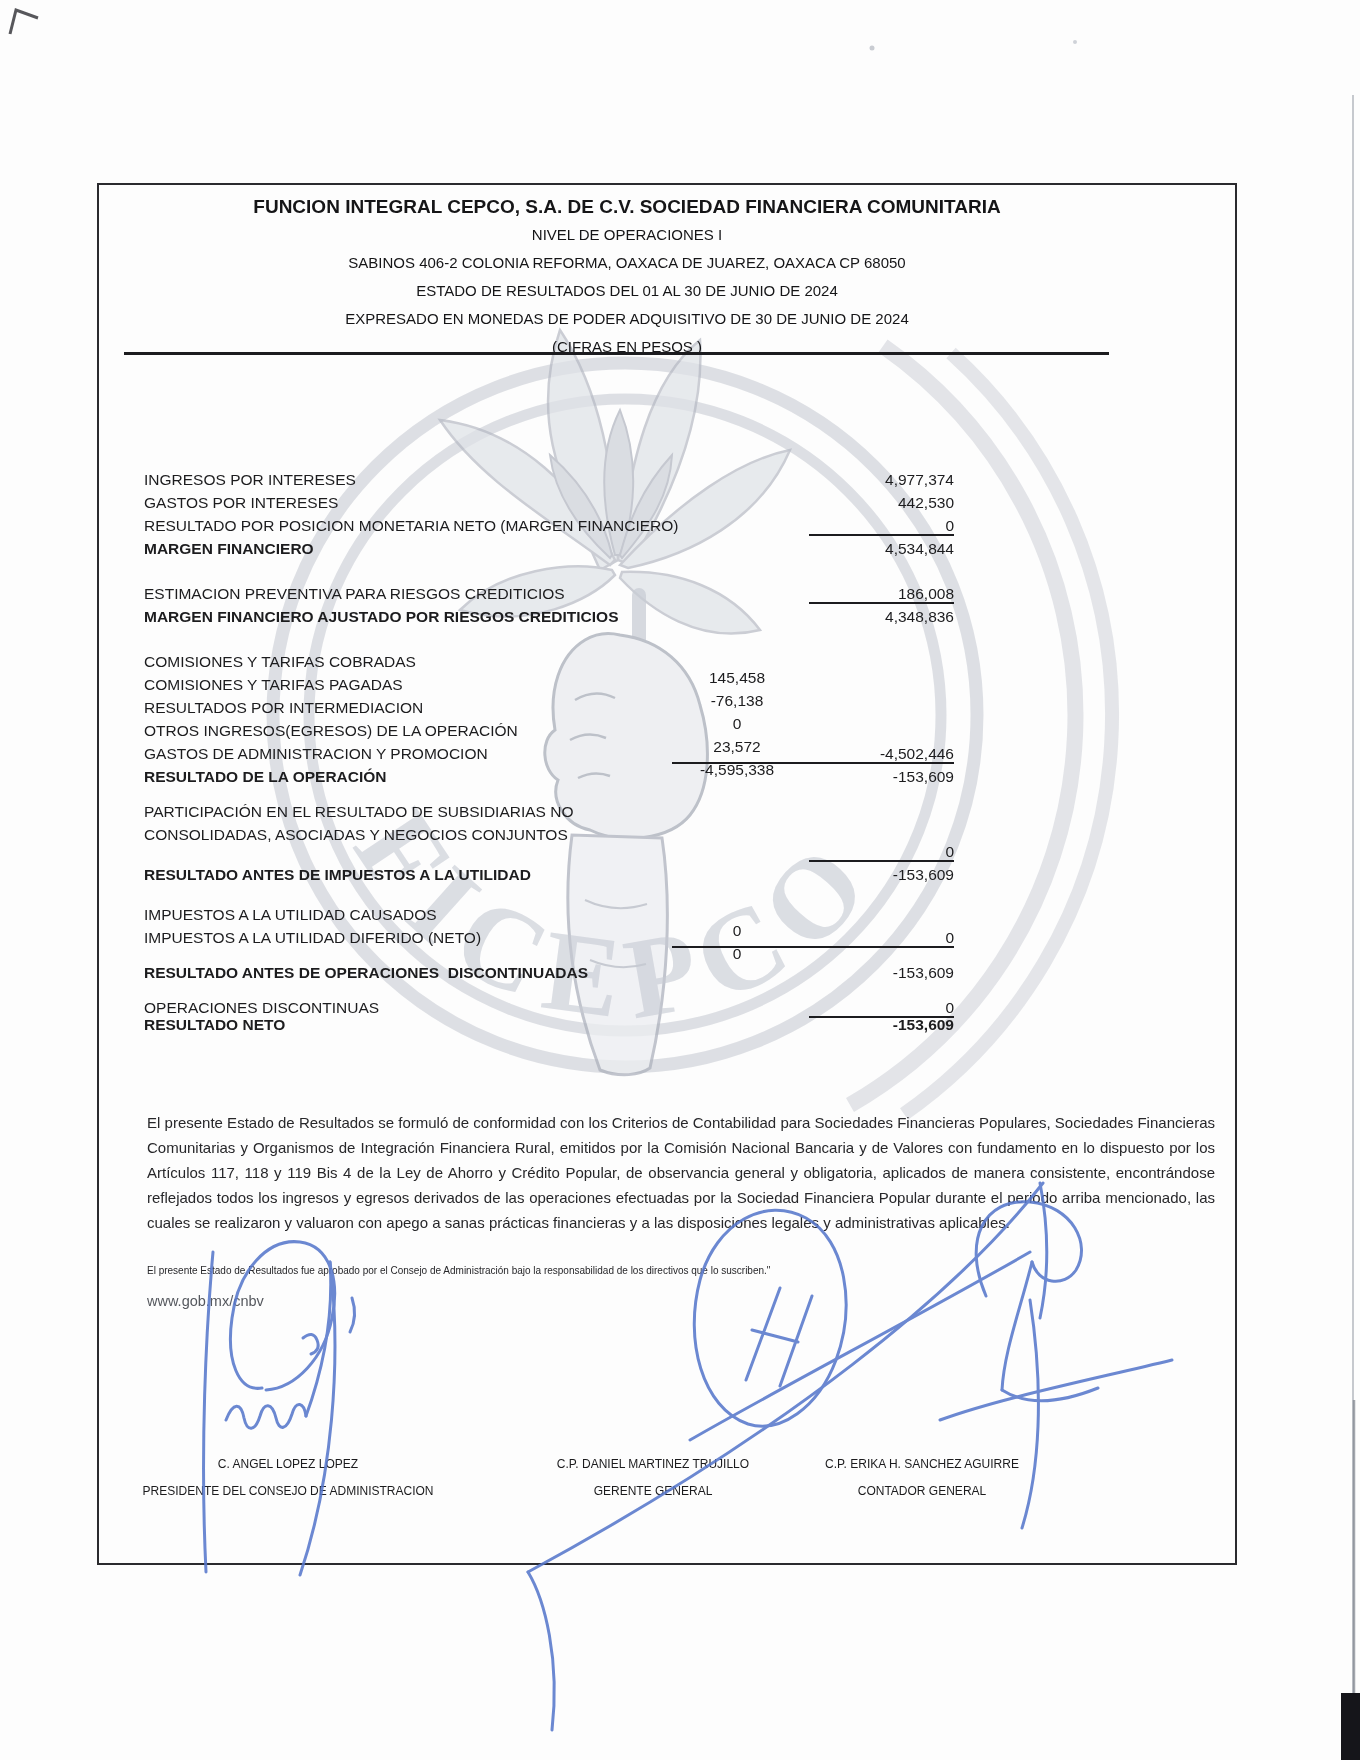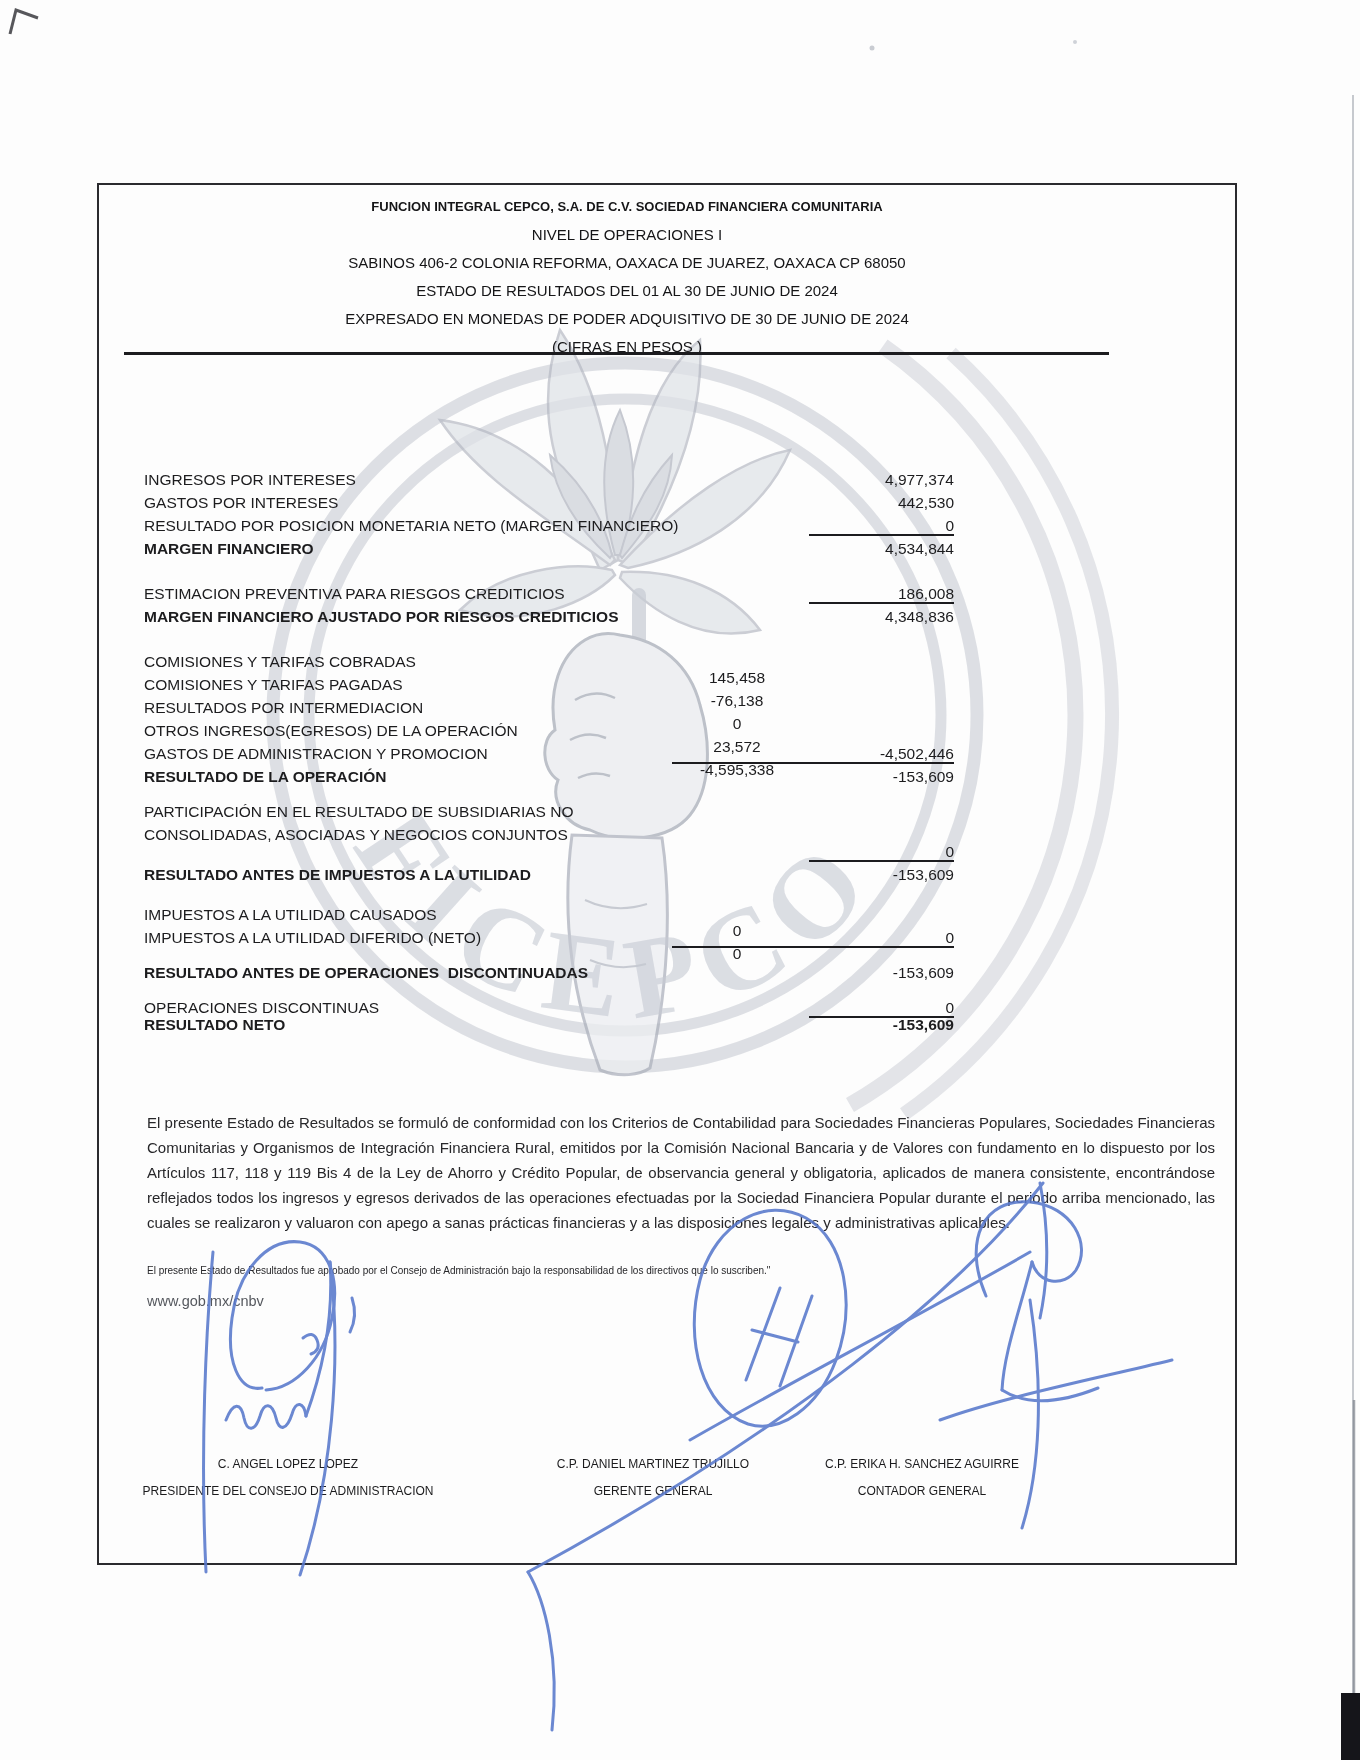--- a/index.html
+++ b/index.html
@@ -6,21 +6,21 @@
   .page{position:relative;width:1360px;height:1760px;background:#fdfdfd;overflow:hidden;
         font-family:"Liberation Sans",sans-serif;color:#1c1c1e;}
   svg.layer{position:absolute;left:0;top:0;pointer-events:none;}
   #wm{z-index:0;}
   #ink{z-index:3;}
   .frame{position:absolute;left:97px;top:183px;width:1136px;height:1378px;
          border:2.5px solid #2a2a2e;z-index:1;}
   
   .hdr{position:absolute;top:8px;left:28px;width:1000px;text-align:center;}
   .hdr div{line-height:28px;font-size:15px;color:#151517;}
-  .hdr .company{font-weight:700;font-size:13px;}
+  .hdr .company{font-weight:700;font-size:19px;}
   .hrule{position:absolute;top:167px;left:25px;width:985px;height:2.5px;background:#1c1c1f;}
   
   .rows{position:absolute;top:283px;left:0;width:100%;}
   .row{position:relative;height:23px;line-height:23px;font-size:15.5px;}
   .row .lab{position:absolute;left:45px;top:0;white-space:pre;}
   .row .vmid{position:absolute;left:570px;width:136px;top:16px;text-align:center;}
   .row .vright{position:absolute;left:710px;width:145px;top:0;text-align:right;}
   .row .vright.ul{height:20px;border-bottom:2.5px solid #1c1c1f;}
   .row .ulspan{position:absolute;left:573px;width:282px;top:0;height:20px;
                border-bottom:2.5px solid #1c1c1f;}

